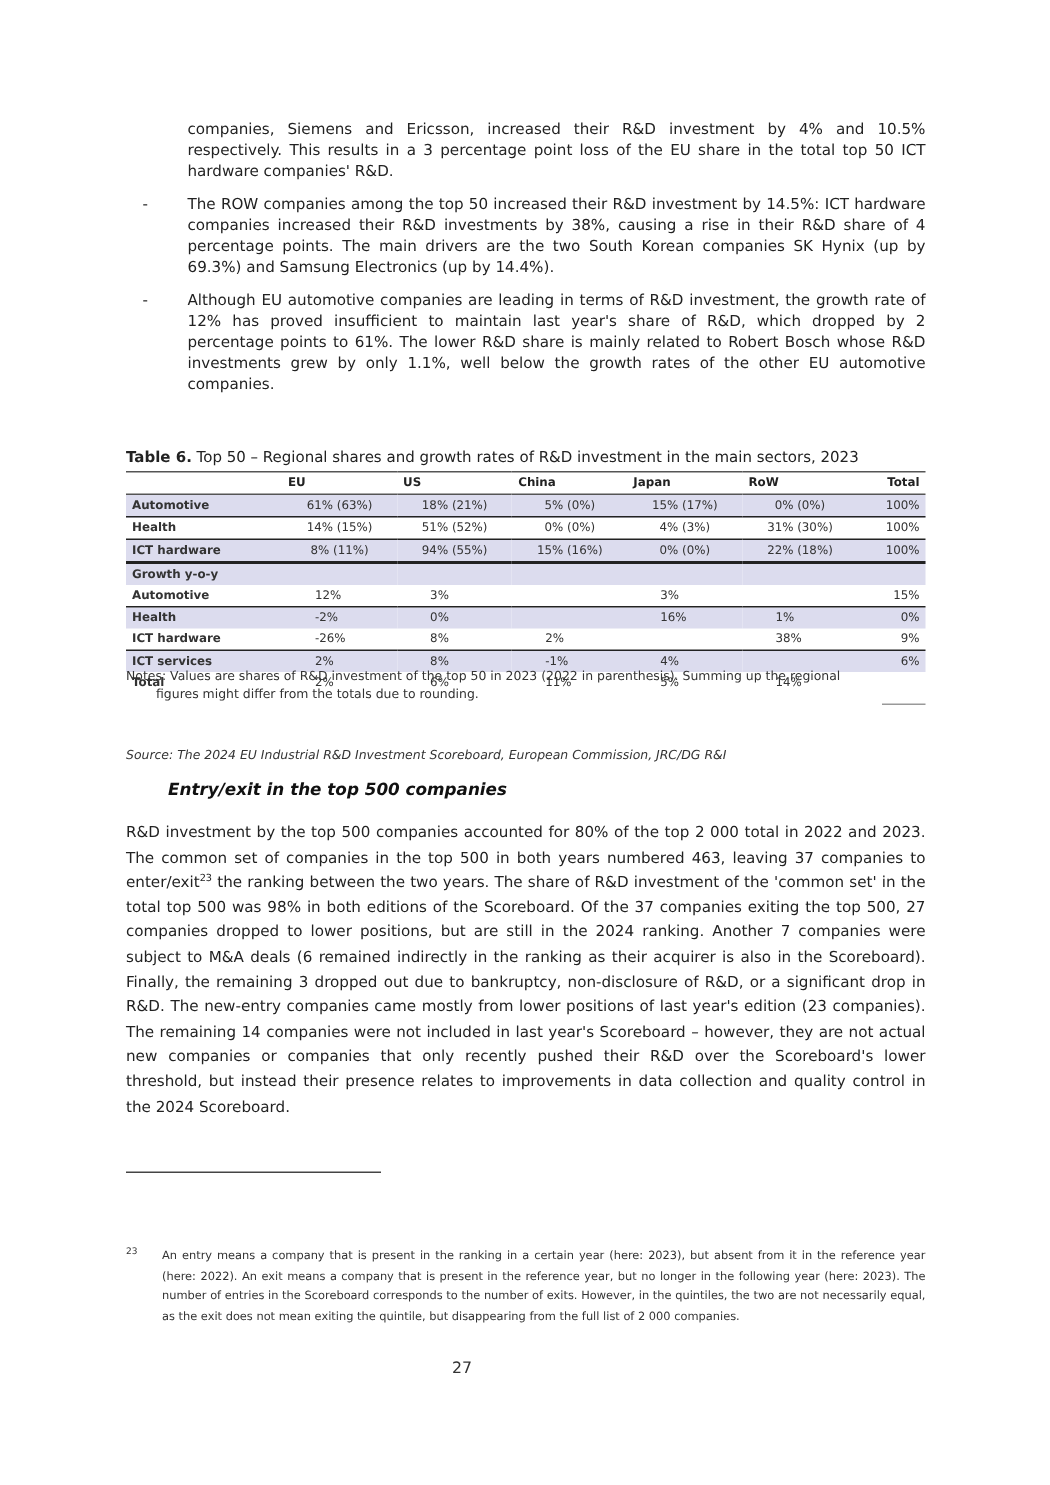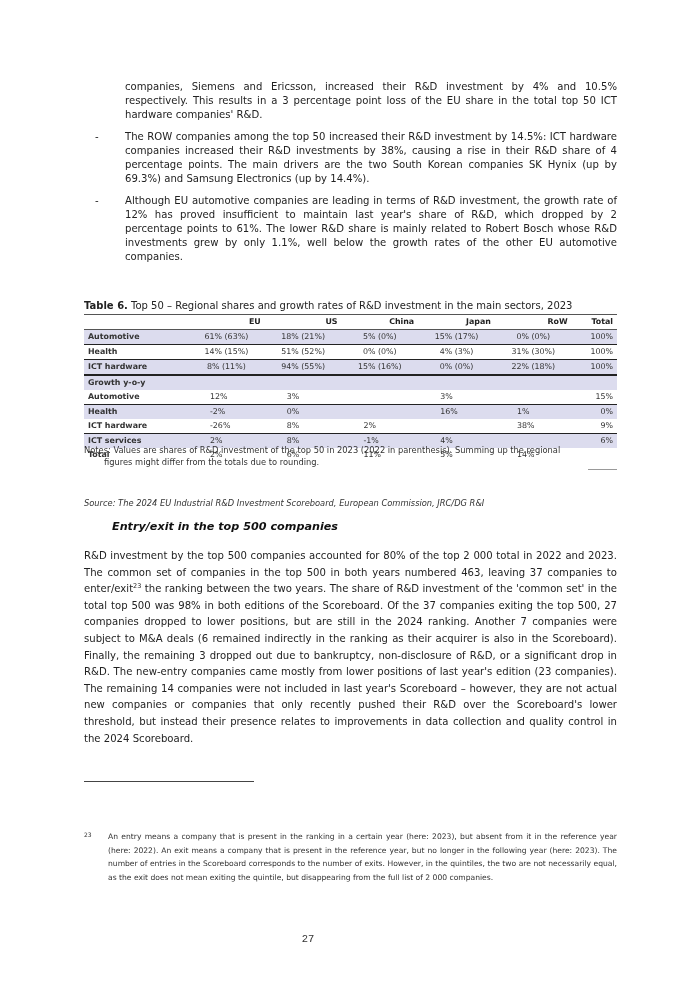--- a/index.html
+++ b/index.html
@@ -11,21 +11,21 @@
   .bullet-cont { margin-left: 30px; margin-bottom: 8px; }
   .bullet { display: flex; margin-bottom: 8px; }
   .bullet .dash { width: 30px; flex: 0 0 30px; }
   .bullet .btext { flex: 1; }
 
   .table-caption { position: absolute; left: 84px; top: 300px; font-size: 10px; color: #222; }
   .table-caption b { font-weight: bold; }
 
   table.t6 { position: absolute; left: 84px; top: 314px; width: 533px; border-collapse: collapse; font-size: 7.9px; }
   table.t6 td, table.t6 th { padding: 0 4px; height: 14px; line-height: 14px; }
-  table.t6 th { font-weight: bold; text-align: right; }
+  table.t6 th { font-weight: bold; text-align: left; }
   table.t6 th.last, table.t6 td.last { text-align: right; padding-right: 4px; }
   table.t6 td.rowlabel { font-weight: bold; text-align: left; width: 96px; }
   table.t6 td { text-align: center; color: #333; }
   table.t6 thead tr { border-top: 1px solid #555; border-bottom: 1px solid #555; }
   table.t6 tr.shade { background: #dcdcee; }
   table.t6 tr.rule td { border-top: 1.5px solid #222; }
   table.t6 tr.thickrule td { border-top: 2.5px solid #222; }
   table.t6 tr.growth td { text-align: left; }
   table.t6 tr.growth td.gv { padding-left: 22px; }
   table.t6 tr.growth td.last { text-align: right; }
@@ -38,21 +38,21 @@
   .section-title { position: absolute; left: 84px; top: 520px; font-size: 11.2px; font-weight: bold; font-style: italic; color: #111; margin-left: 28px; }
 
   .body-para { position: absolute; left: 84px; top: 548px; width: 533px; font-size: 10.1px; line-height: 16.6px; text-align: justify; }
   sup { font-size: 6.5px; line-height: 0; vertical-align: 4px; }
 
   .fn-rule { position: absolute; left: 84px; top: 781px; width: 170px; border-top: 1px solid #444; }
   .footnote { position: absolute; left: 84px; top: 830px; width: 533px; font-size: 7.6px; line-height: 13.6px; display: flex; color: #333; }
   .footnote .fn-num { width: 24px; flex: 0 0 24px; font-size: 6px; line-height: 10px; }
   .footnote .fn-text { flex: 1; text-align: justify; }
 
-  .page-number { position: absolute; left: 0; width: 616px; top: 933px; text-align: center; font-size: 10.5px; color: #333; font-family: Liberation Mono, monospace; }
+  .page-number { position: absolute; left: 0; width: 616px; top: 906px; text-align: center; font-size: 10.5px; color: #333; }
 </style>
 </head>
 <body>
 
 <div class="page">
 
   <div class="bullets">
     <div class="bullet-cont">companies, Siemens and Ericsson, increased their R&amp;D investment by 4% and 10.5% respectively. This results in a 3 percentage point loss of the EU share in the total top 50 ICT hardware companies' R&amp;D.</div>
     <div class="bullet">
       <span class="dash">-</span>

